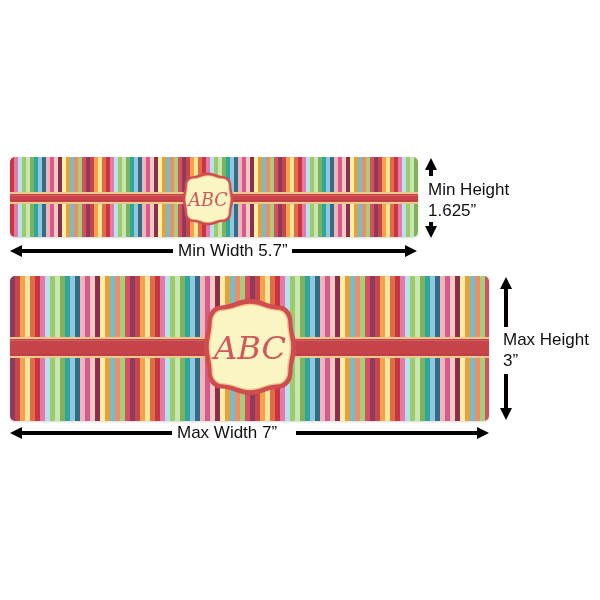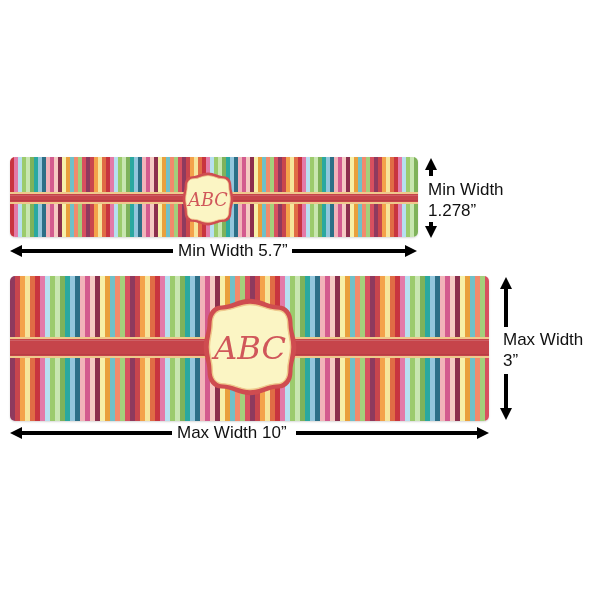--- a/index.html
+++ b/index.html
@@ -139,22 +139,22 @@
   <div class="head-left" style="left:10px; top:245px;"></div>
   <div class="hline" style="left:20px; top:249px; width:153px;"></div>
   <div class="label" style="left:178px; top:241px;">Min Width 5.7”</div>
   <div class="hline" style="left:292px; top:249px; width:114px;"></div>
   <div class="head-right" style="left:405px; top:245px;"></div>
 </div>
 
 <div>
   <div class="head-up" style="left:425px; top:158px;"></div>
   <div class="vline" style="left:429px; top:168px; height:8px;"></div>
-  <div class="label" style="left:428px; top:180px;">Min Width</div>
-  <div class="label" style="left:428px; top:201px;">1.278”</div>
+  <div class="label" style="left:428px; top:180px;">Min Height</div>
+  <div class="label" style="left:428px; top:201px;">1.625”</div>
   <div class="vline" style="left:429px; top:222px; height:5px;"></div>
   <div class="head-down" style="left:425px; top:226px;"></div>
 </div>
 
 <div class="banner" style="left:10px; top:276px; width:479px; height:145px;">
   <div class="stripes" id="stripes-max">
       <span style="width: 5px; background: rgb(142, 58, 94);"></span>
       <span style="width: 5px; background: rgb(201, 69, 77);"></span>
       <span style="width: 5px; background: rgb(244, 162, 74);"></span>
       <span style="width: 5px; background: rgb(246, 229, 155);"></span>
@@ -255,25 +255,25 @@
   <svg class="medallion" style="left:192px; top:20px;" width="96" height="102" viewBox="0 0 100 108">
     <path d="M50 3 C62 3 70 10 80 10 C90 10 95 18 95 28 C95 38 99 44 99 54 C99 64 95 70 95 80 C95 90 90 98 80 98 C70 98 62 105 50 105 C38 105 30 98 20 98 C10 98 5 90 5 80 C5 70 1 64 1 54 C1 44 5 38 5 28 C5 18 10 10 20 10 C30 10 38 3 50 3 Z" fill="#cf4c50"></path>
     <path d="M50 9 C61 9 68 15 78 15 C86 15 90 21 90 30 C90 39 93 45 93 54 C93 63 90 69 90 78 C90 87 86 93 78 93 C68 93 61 99 50 99 C39 99 32 93 22 93 C14 93 10 87 10 78 C10 69 7 63 7 54 C7 45 10 39 10 30 C10 21 14 15 22 15 C32 15 39 9 50 9 Z" fill="#fbf5c4" stroke="#efc98c" stroke-width="1.5"></path>
     <text class="monogram" x="50" y="67" text-anchor="middle" font-size="34">ABC</text>
   </svg>
 </div>
 
 <div>
   <div class="head-left" style="left:10px; top:427px;"></div>
   <div class="hline" style="left:20px; top:431px; width:152px;"></div>
-  <div class="label" style="left:177px; top:423px;">Max Width 10”</div>
+  <div class="label" style="left:177px; top:423px;">Max Width 7”</div>
   <div class="hline" style="left:296px; top:431px; width:182px;"></div>
   <div class="head-right" style="left:477px; top:427px;"></div>
 </div>
 
 <div>
   <div class="head-up" style="left:500px; top:277px;"></div>
   <div class="vline" style="left:504px; top:287px; height:40px;"></div>
-  <div class="label" style="left:503px; top:330px;">Max Width</div>
+  <div class="label" style="left:503px; top:330px;">Max Height</div>
   <div class="label" style="left:503px; top:351px;">3”</div>
   <div class="vline" style="left:504px; top:374px; height:36px;"></div>
   <div class="head-down" style="left:500px; top:408px;"></div>
 </div>
 
 </body></html>

